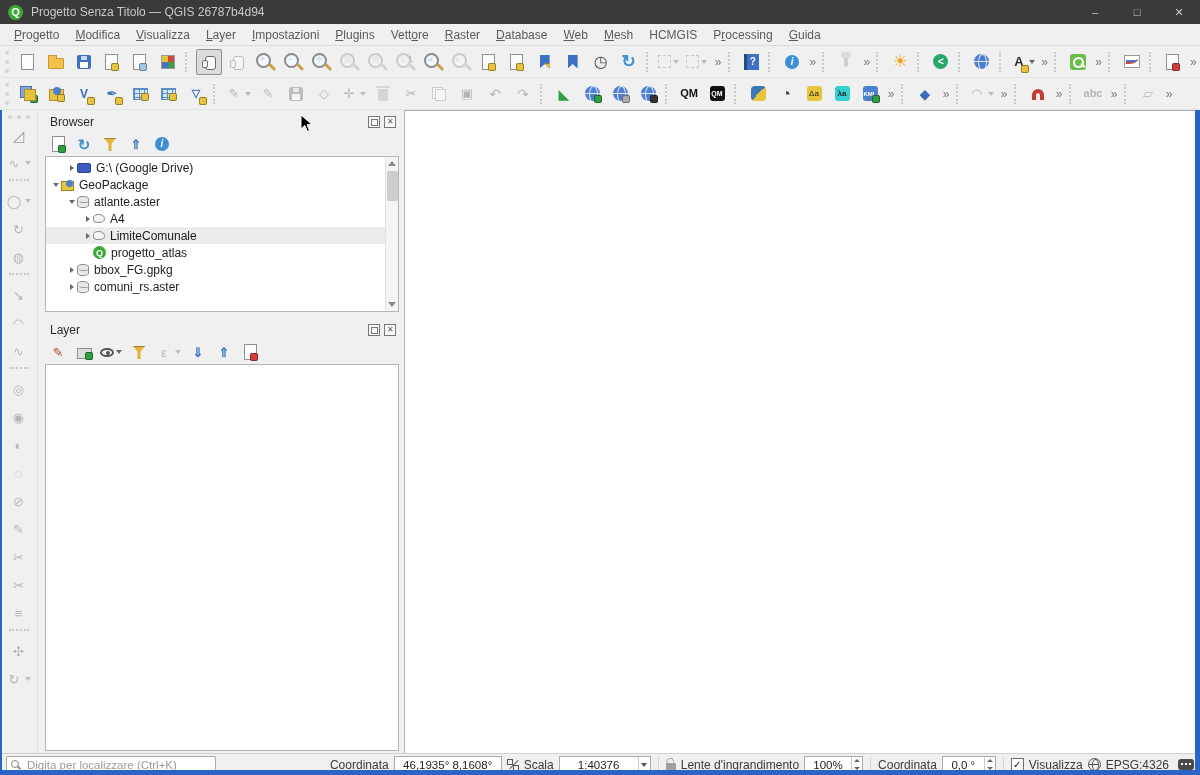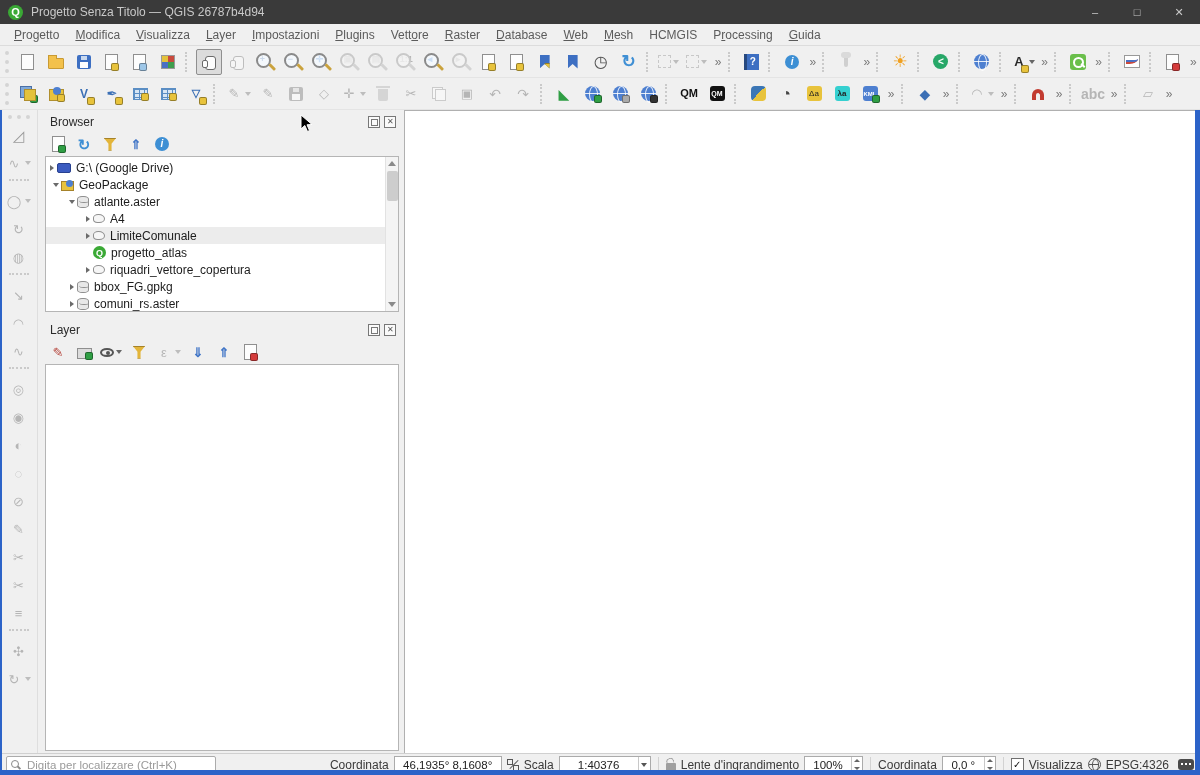--- a/index.html
+++ b/index.html
@@ -479,21 +479,21 @@
         <span class="dd"></span>
       </div>
       <div class="tb-more"></div>
       <div class="tb-sep"></div>
       <div class="tbtn">
         <span class="ic sh-magnet"></span>
       </div>
       <div class="tb-more"></div>
       <div class="tb-sep"></div>
       <div class="tbtn disabled">
-        <span class="ic" style="font-size: 14px; font-weight: bold;">abc</span>
+        <span class="ic" style="font-size: 11px; font-weight: bold;">abc</span>
       </div>
       <div class="tb-more"></div>
       <div class="tb-sep"></div>
       <div class="tbtn disabled">
         <span class="ic" style="font-size: 13px;">▱</span>
       </div>
       <div class="tb-more"></div>
     </div>
 
   <div id="main">
@@ -588,21 +588,21 @@
             </div>
             <div class="tbtn">
               <span class="ic" style="color: rgb(63, 116, 198); font-weight: bold;">⇑</span>
             </div>
             <div class="tbtn">
               <span class="ic sh-infoc">i</span>
             </div>
           </div>
         <div id="btree">
 
-        <div class="trow" style="padding-left: 0;">
+        <div class="trow" style="padding-left: 20px;">
               <span class="exp r"></span>
               <span class="ti ti-drive"></span>
               <span class="tlabel">G:\ (Google Drive)</span>
             </div>
             <div class="trow" style="padding-left: 4px;">
               <span class="exp d"></span>
               <span class="ti ti-gpkg"></span>
               <span class="tlabel">GeoPackage</span>
             </div>
             <div class="trow" style="padding-left: 20px;">
@@ -617,25 +617,20 @@
             </div>
             <div class="trow hl" style="padding-left: 36px;">
               <span class="exp r"></span>
               <span class="ti ti-poly"></span>
               <span class="tlabel">LimiteComunale</span>
             </div>
             <div class="trow" style="padding-left: 36px;">
               <span class="exp "></span>
               <span class="ti ti-qgis">Q</span>
               <span class="tlabel">progetto_atlas</span>
-            </div>
-            <div class="trow" style="padding-left: 36px;">
-              <span class="exp r"></span>
-              <span class="ti ti-poly"></span>
-              <span class="tlabel">riquadri_vettore_copertura</span>
             </div>
             <div class="trow" style="padding-left: 20px;">
               <span class="exp r"></span>
               <span class="ti ti-db"></span>
               <span class="tlabel">bbox_FG.gpkg</span>
             </div>
             <div class="trow" style="padding-left: 20px;">
               <span class="exp r"></span>
               <span class="ti ti-db"></span>
               <span class="tlabel">comuni_rs.aster</span>

